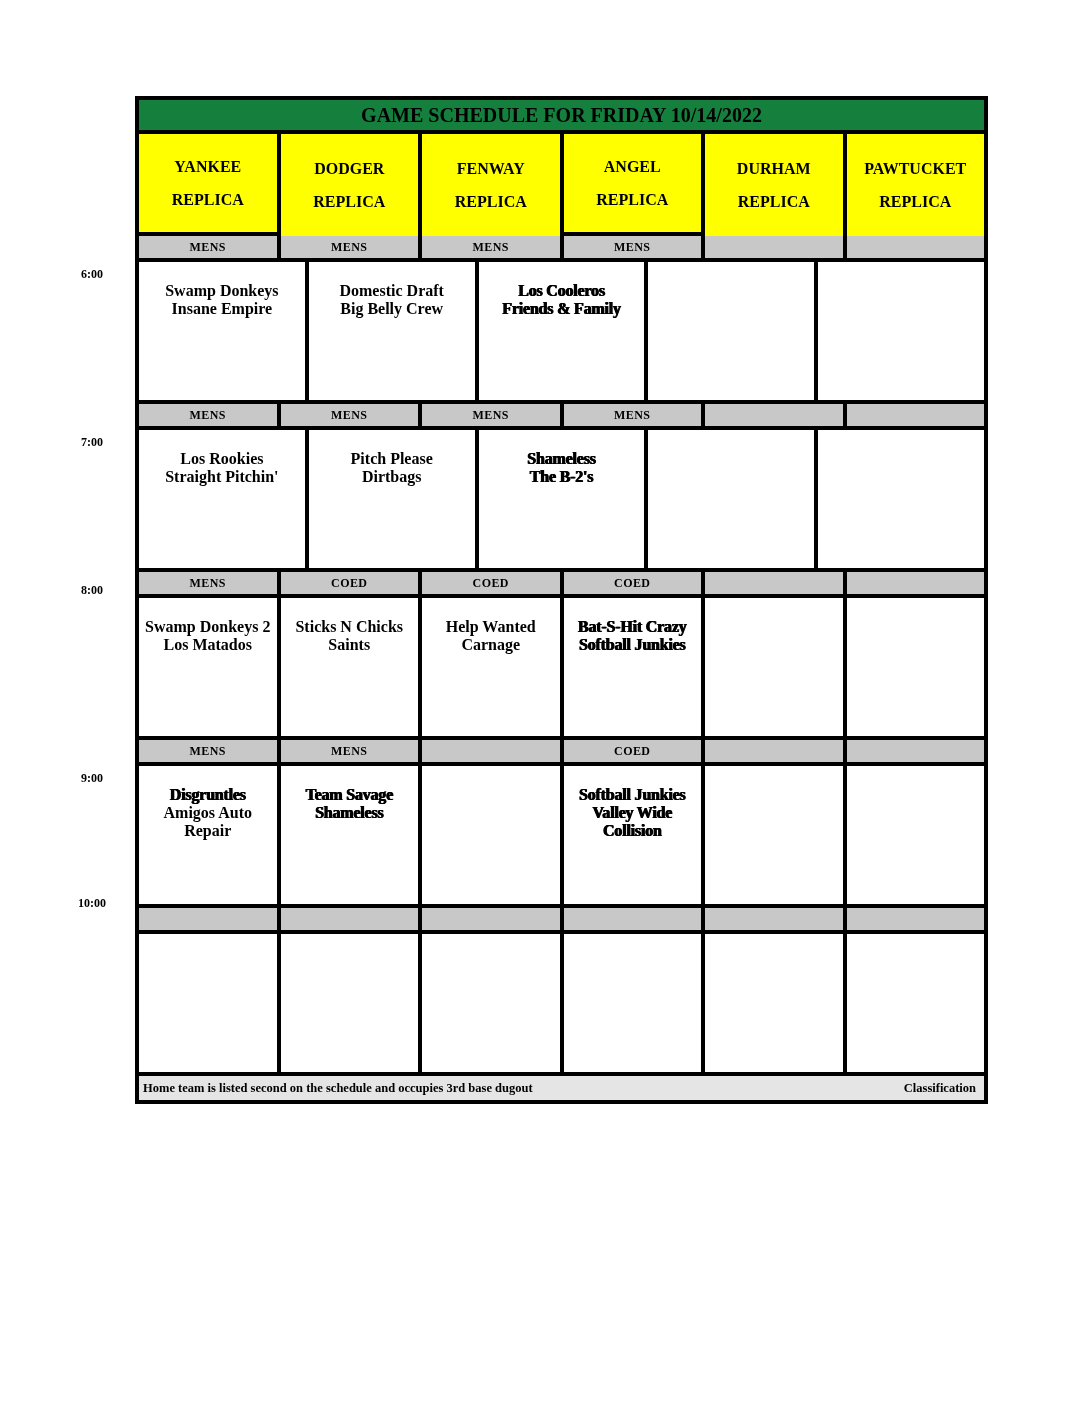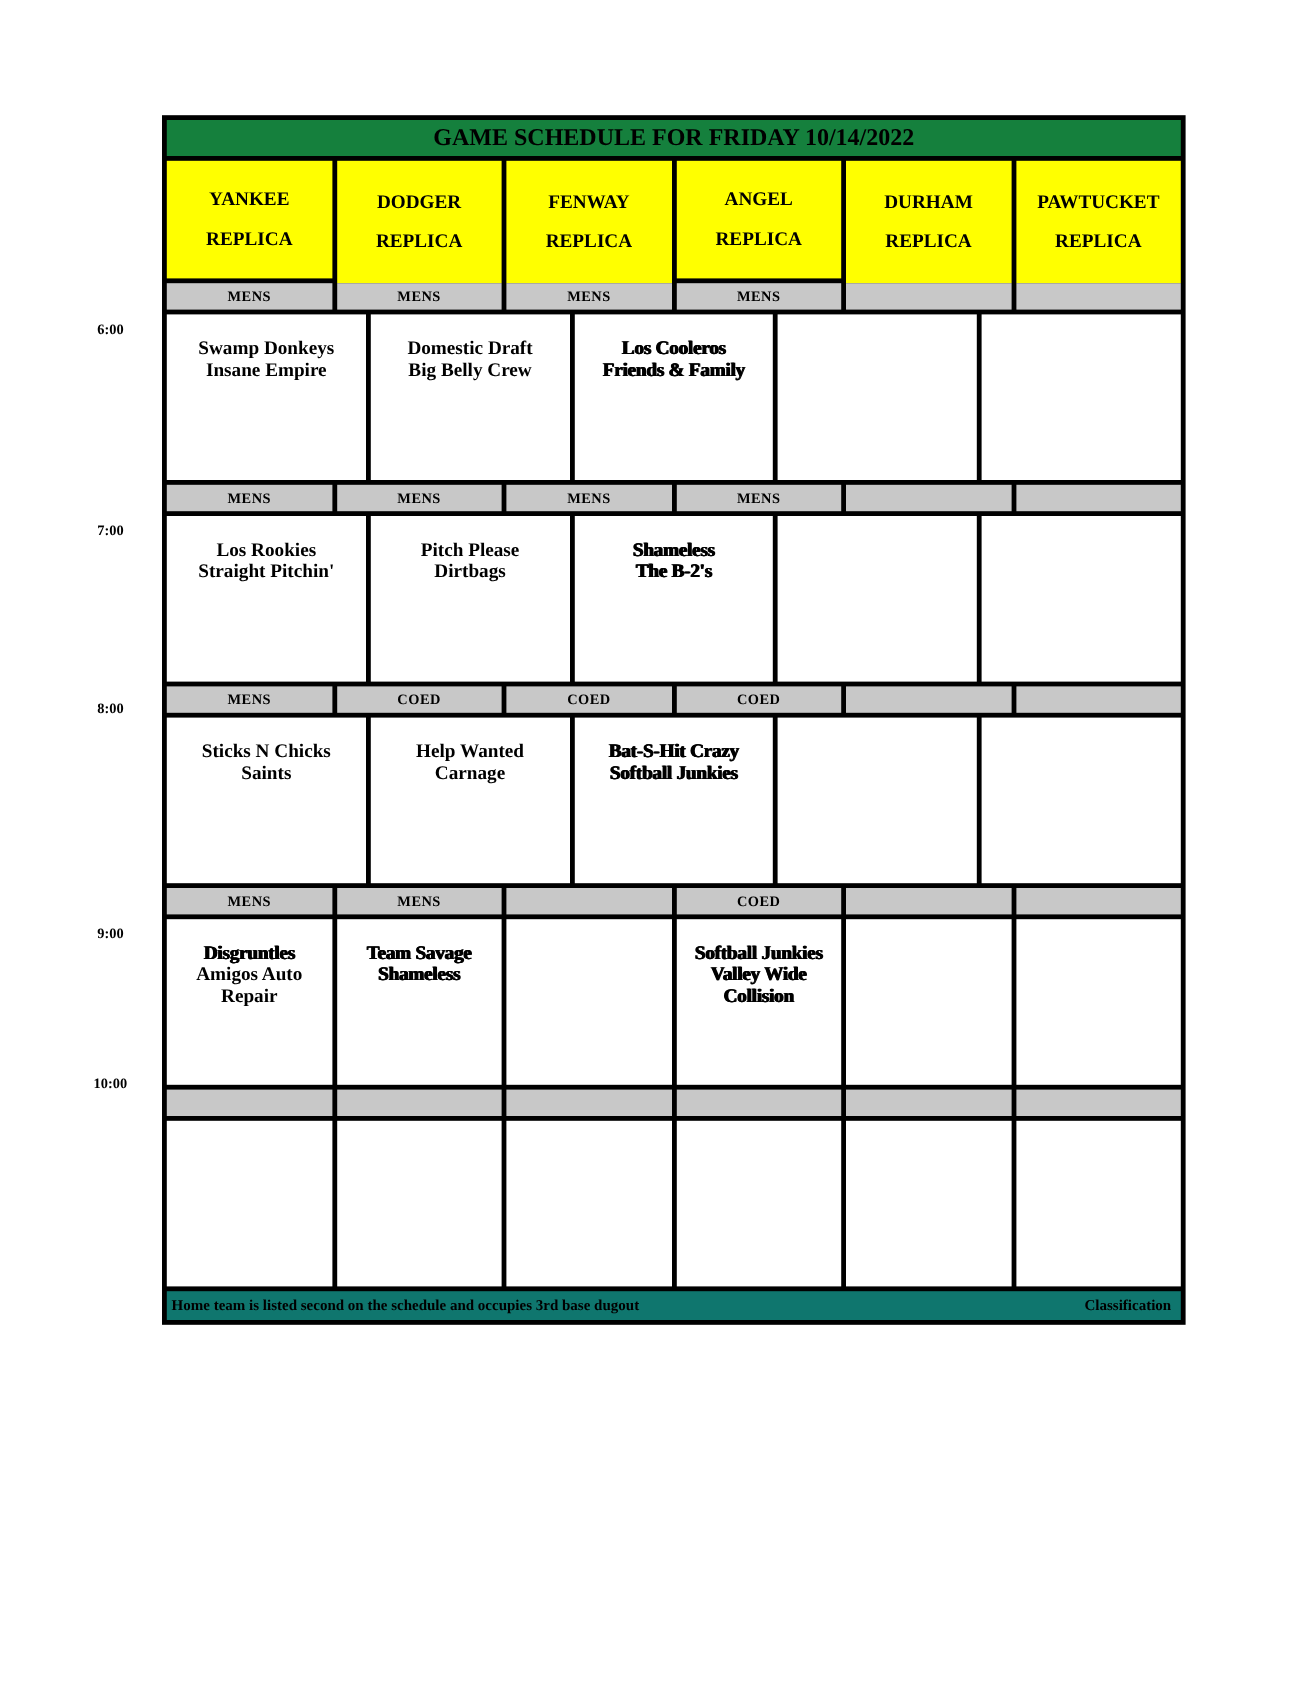--- a/index.html
+++ b/index.html
@@ -45,21 +45,21 @@
   .game {
     flex:1; background:#ffffff; min-width:0; box-sizing:border-box;
     display:flex; flex-direction:column; 
     padding:20px 3px 26px 3px; text-align:center;
     font-weight:bold; font-size:16px;
   }
   .team { line-height:1.12; }
   .heavy { text-shadow:0.6px 0 currentColor, -0.4px 0 currentColor; letter-spacing:-0.2px; }
   
   .footer-bar {
-    height:24px; background:#0f766e;
+    height:24px; background:#e5e5e5;
     display:flex; align-items:center; justify-content:space-between;
     padding:0 8px 0 4px; box-sizing:border-box;
     font-weight:bold; font-size:12.5px;
   }
   
   .time-label {
     position:absolute; left:57px; width:70px; height:16px;
     text-align:center; font-weight:bold; font-size:12px;
   }
   #t0{top:267px} #t1{top:435px} #t2{top:583px} #t3{top:771px} #t4{top:896px}
@@ -185,20 +185,24 @@
       <div class="band">MENS</div>
       <div class="band">COED</div>
       <div class="band">COED</div>
       <div class="band">COED</div>
       <div class="band"></div>
       <div class="band"></div>
     </div>
 
     <div class="row game-row">
       <div class="game">
+        <div class="team">Swamp Donkeys 2</div>
+        <div class="team">Los Matados</div>
+      </div>
+      <div class="game">
         <div class="team">Sticks N Chicks</div>
         <div class="team">Saints</div>
       </div>
       <div class="game">
         <div class="team">Help Wanted</div>
         <div class="team">Carnage</div>
       </div>
       <div class="game">
         <div class="team heavy">Bat-S-Hit Crazy</div>
         <div class="team heavy">Softball Junkies</div>

